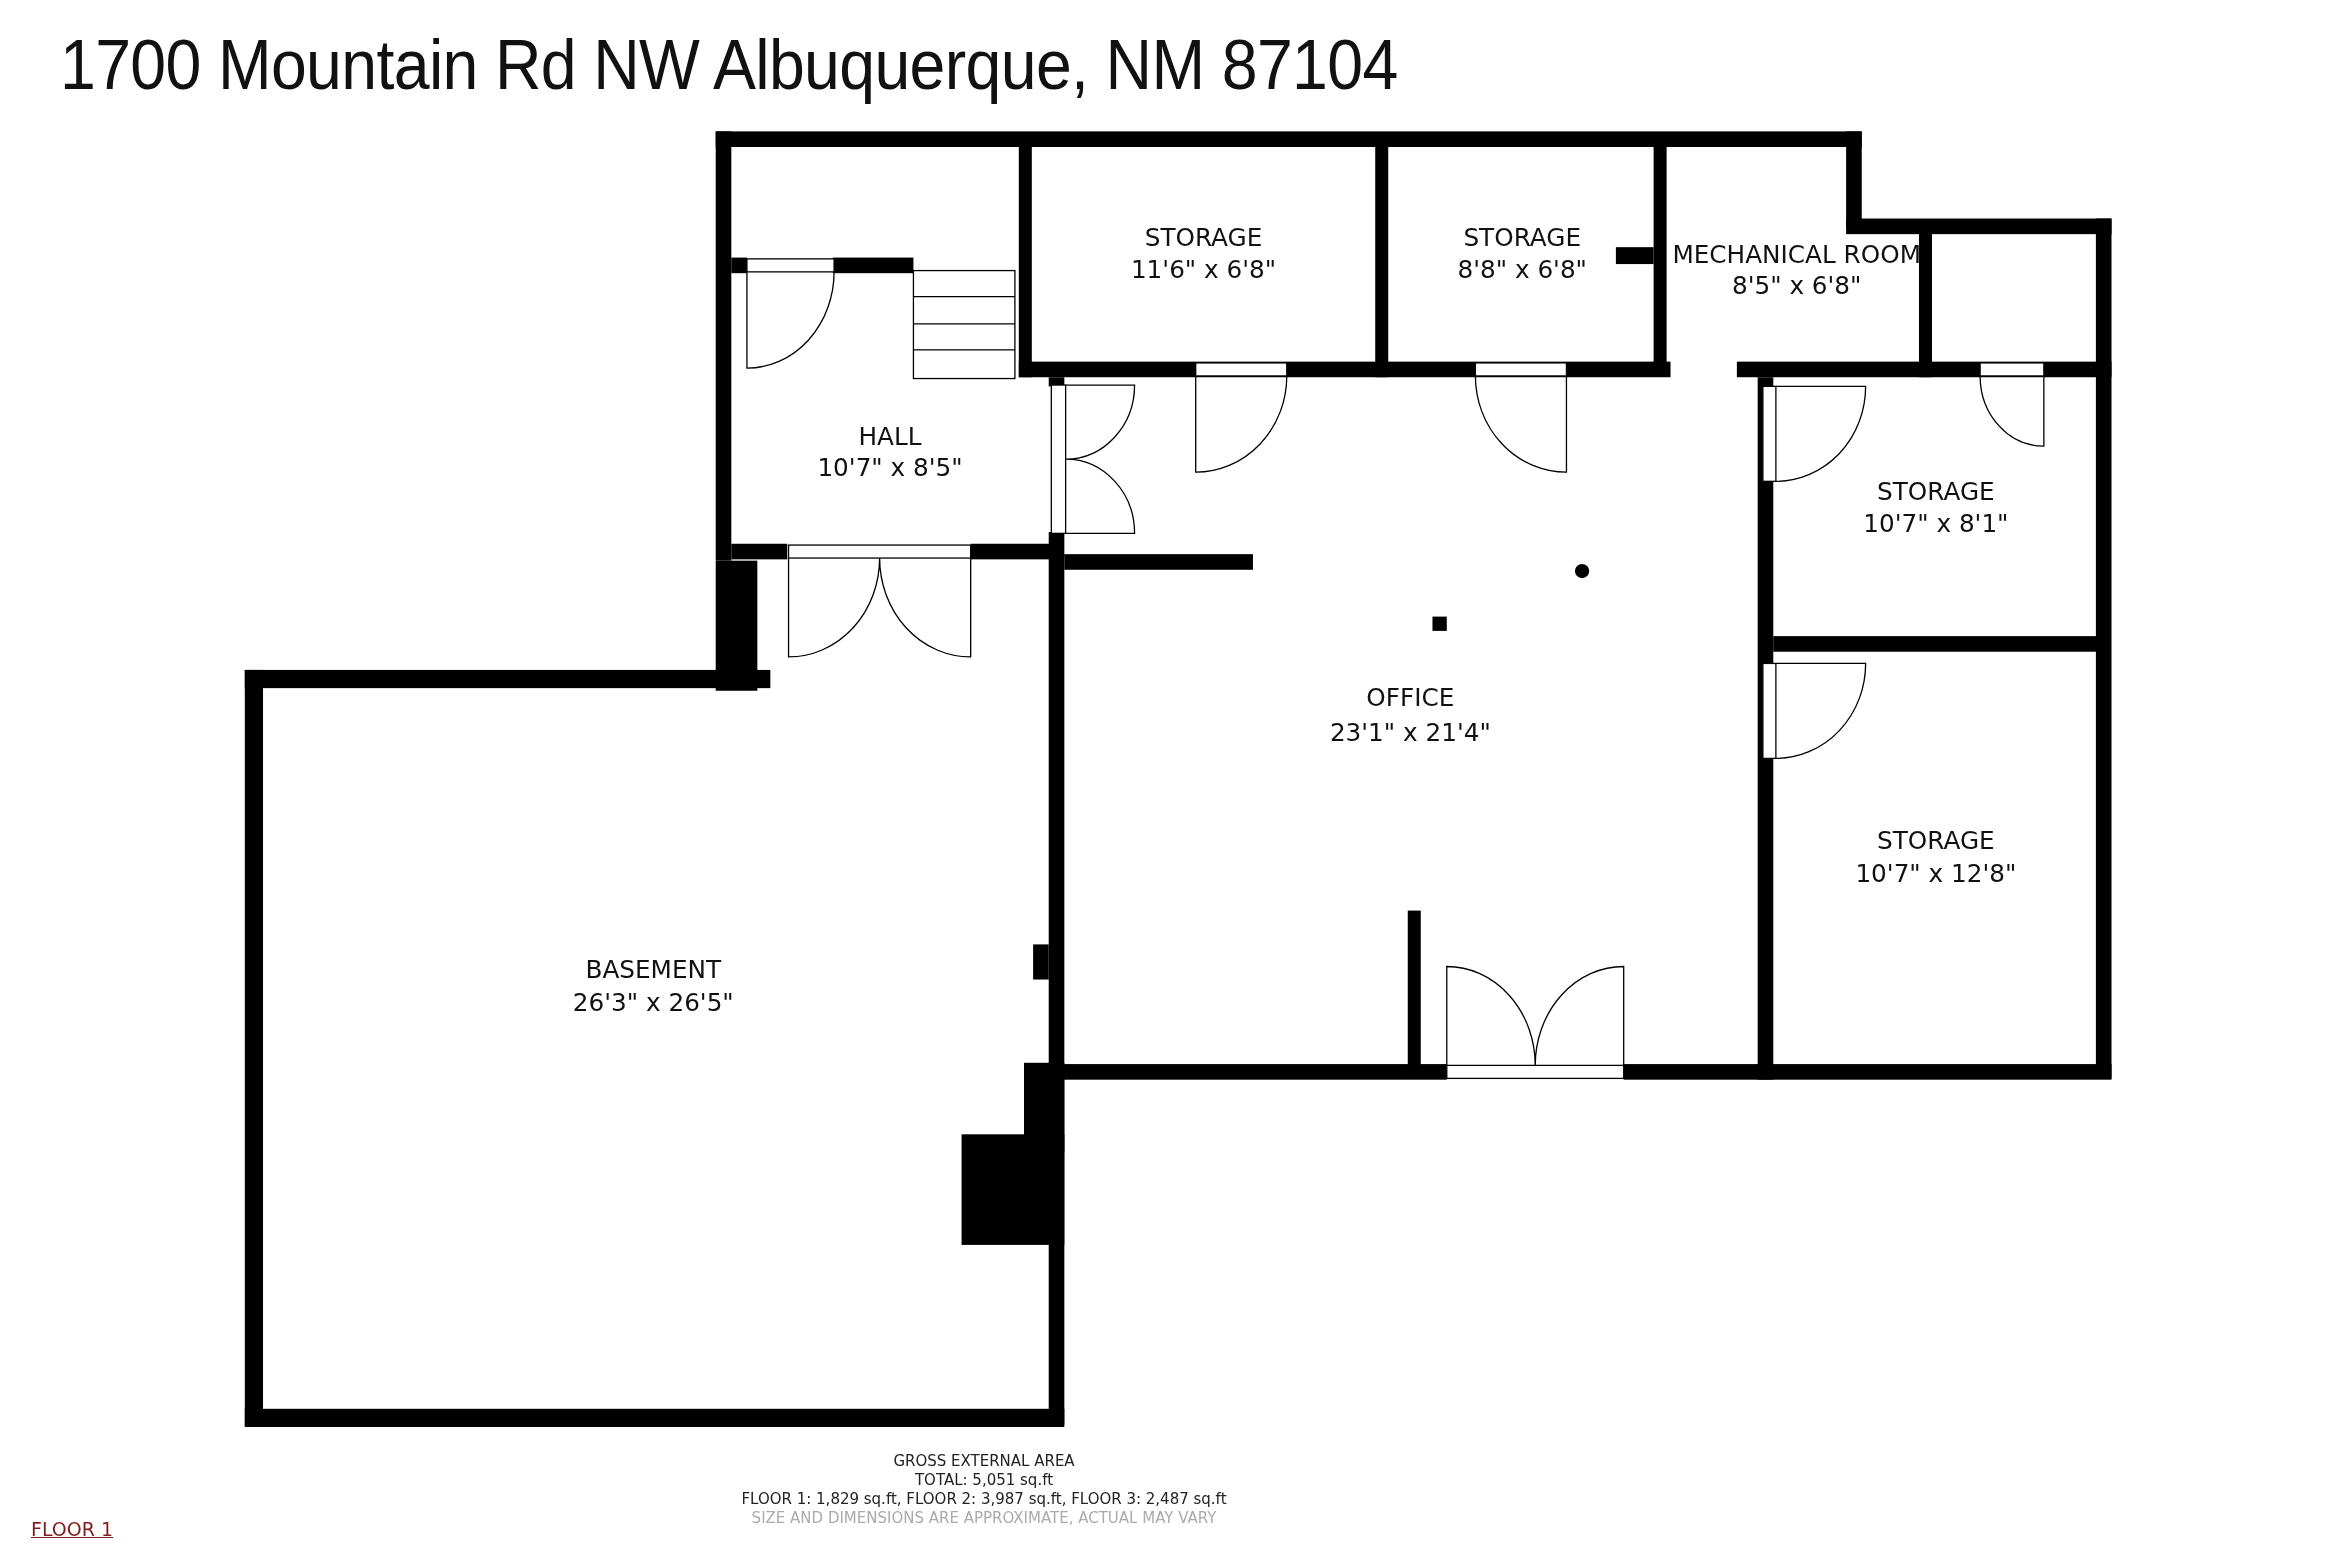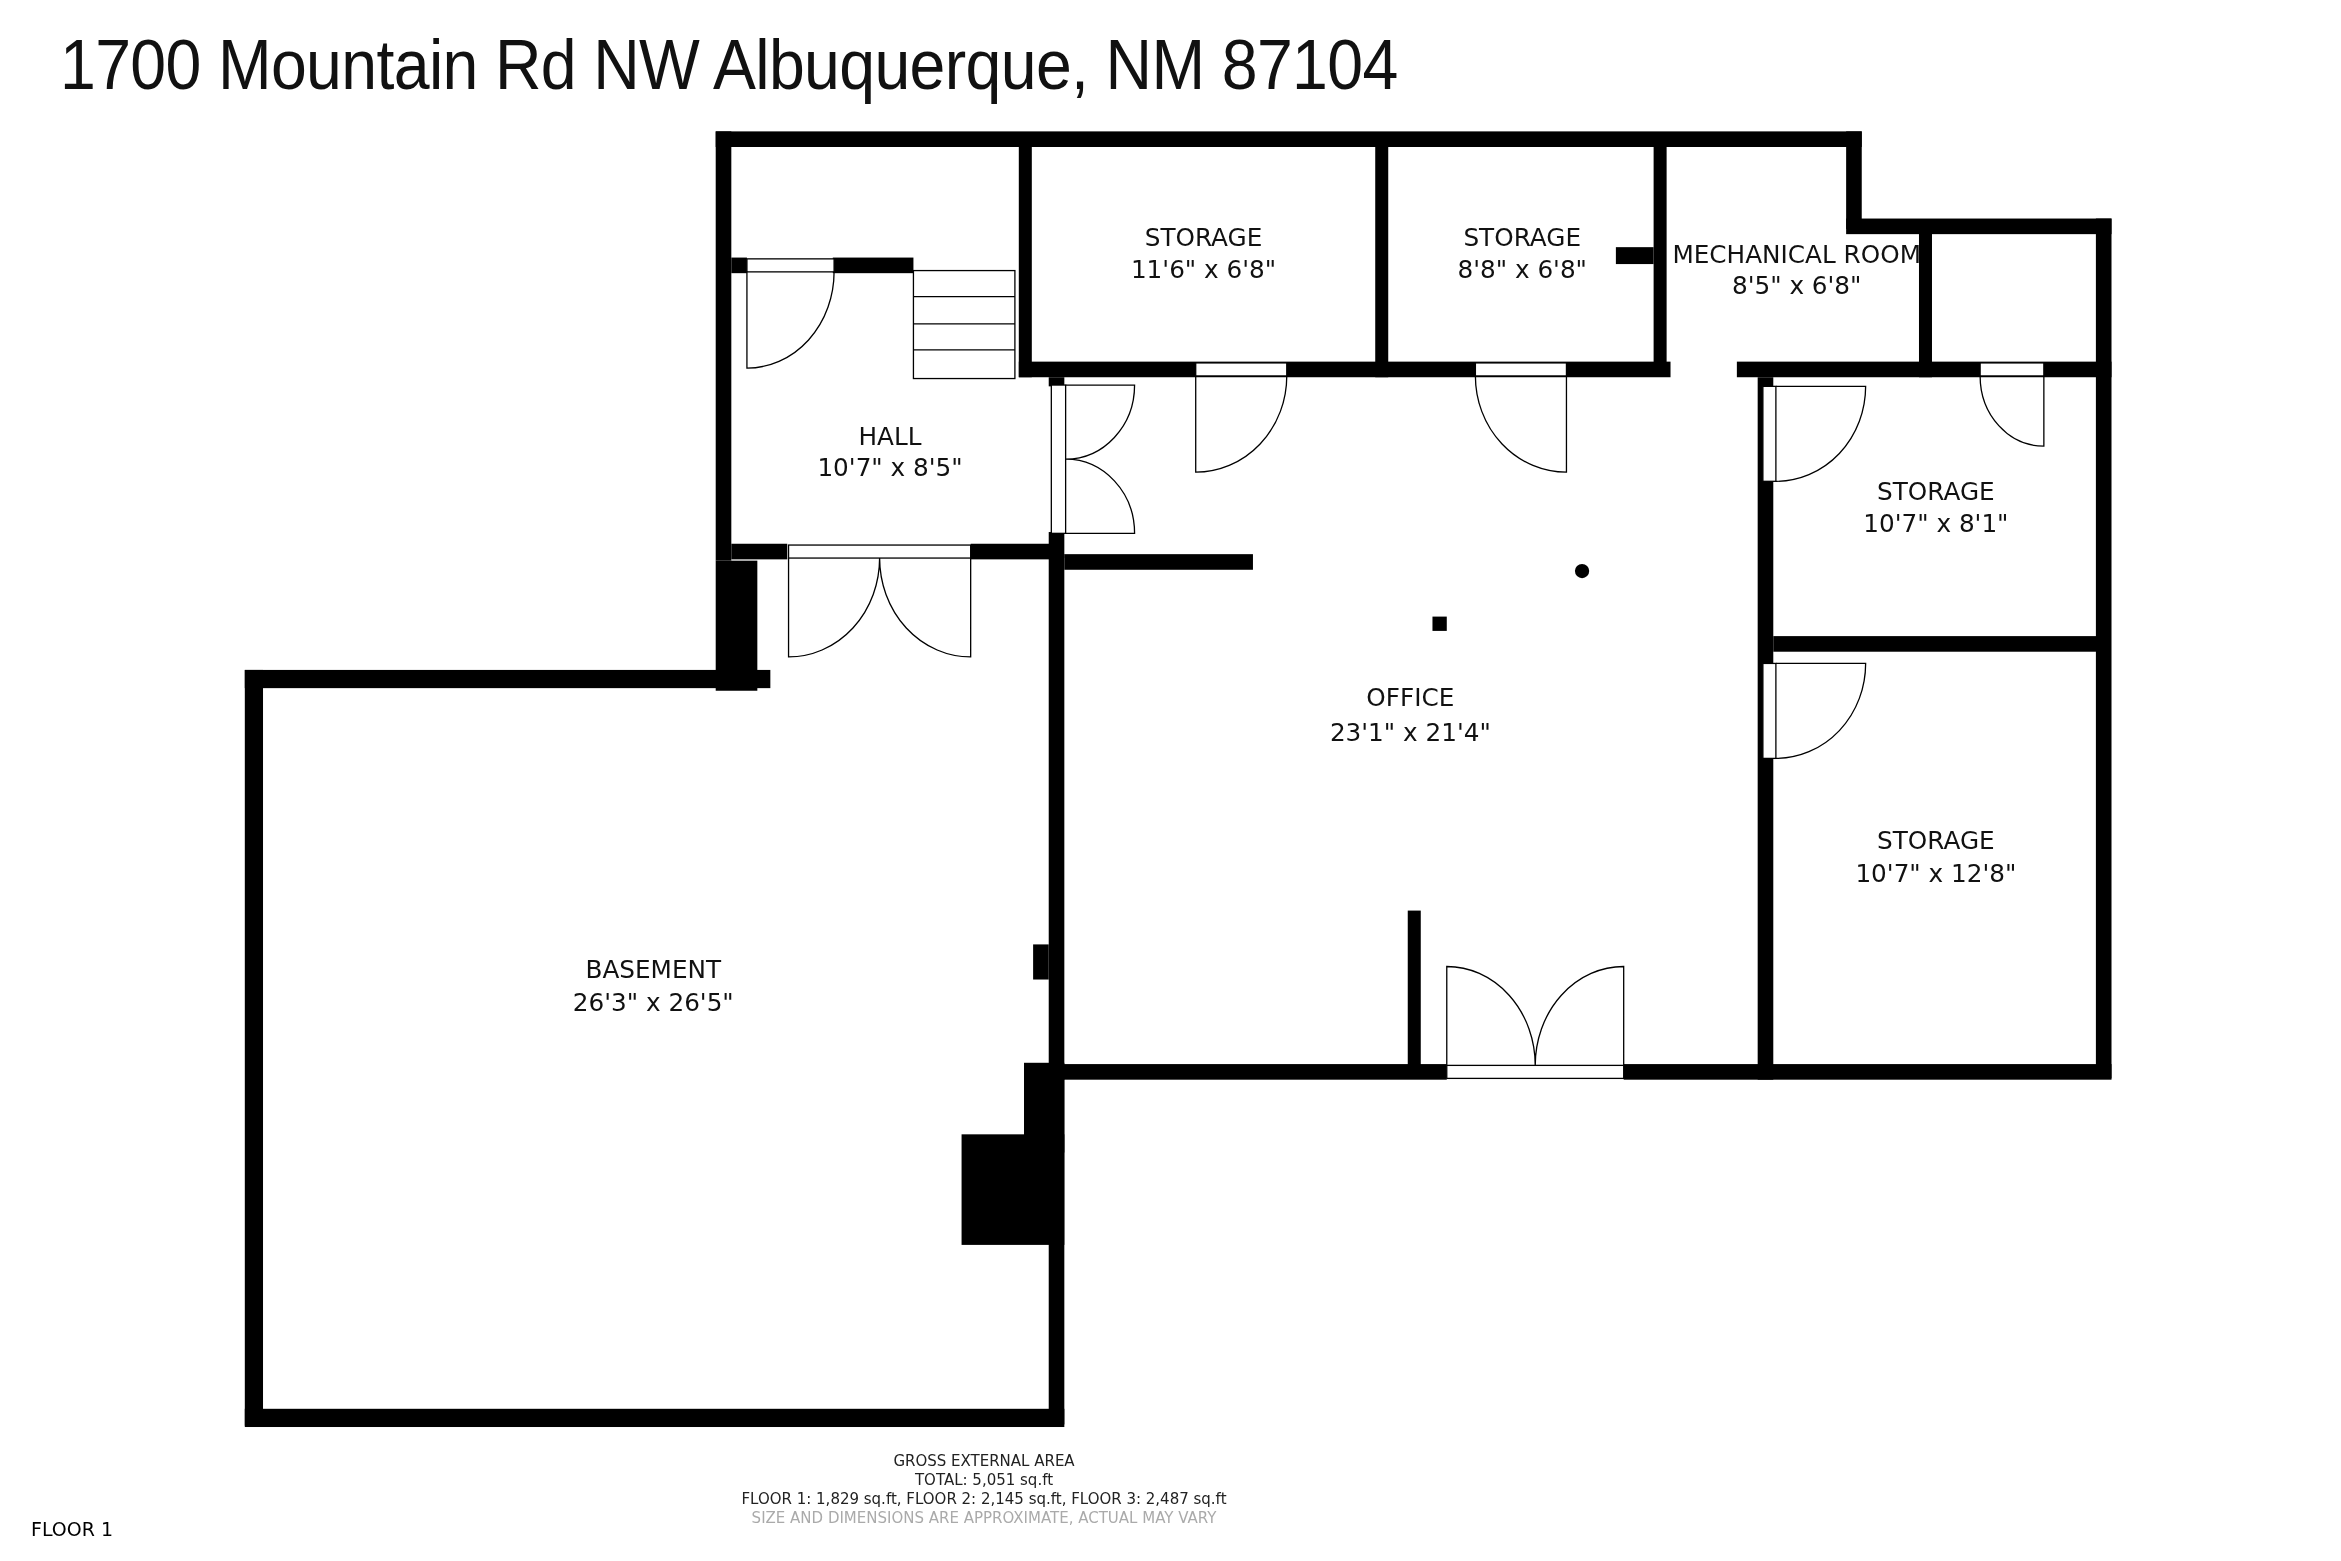--- a/index.html
+++ b/index.html
@@ -3,21 +3,21 @@
 <meta charset="utf-8">
 <style>
   html,body{margin:0;padding:0;background:#fff;}
   body{width:2342px;height:1561px;position:relative;overflow:hidden;font-family:"DejaVu Sans",sans-serif;}
   .title{position:absolute;left:60px;top:25px;font-family:"Liberation Sans",sans-serif;font-size:70px;color:#111;letter-spacing:-0.7px;transform:scaleX(0.92);transform-origin:left top;white-space:nowrap;}
   svg{position:absolute;left:0;top:0;}
   .rlabel{font-family:"DejaVu Sans",sans-serif;font-size:38px;fill:#111;text-anchor:middle;}
   .foot{position:absolute;left:0;width:1968px;text-align:center;font-family:"DejaVu Sans",sans-serif;font-size:15px;line-height:19px;}
   .foot .dark{color:#222;}
   .foot .gray{color:#aaa;}
-  .floor{position:absolute;left:31px;top:1518px;font-size:19px;color:#000000;font-family:"DejaVu Sans",sans-serif;}
+  .floor{position:absolute;left:31px;top:1518px;font-size:19px;color:#7f1d1d;font-family:"DejaVu Sans",sans-serif;text-decoration:underline;}
 </style>
 </head>
 <body>
 
 <div class="title">1700 Mountain Rd NW Albuquerque, NM 87104</div>
 
 <svg width="2342" height="1561" viewBox="0 0 3600 2400">
   <g fill="#000">
 
     <rect x="1100" y="202" width="1762" height="24"></rect>
@@ -116,18 +116,18 @@
     <text class="rlabel" x="2976" y="1306">STORAGE</text>
     <text class="rlabel" x="2976" y="1356">10'7" x 12'8"</text>
     <text class="rlabel" x="1004" y="1504">BASEMENT</text>
     <text class="rlabel" x="1004" y="1554">26'3" x 26'5"</text>
   </g>
 </svg>
 
 <div class="foot" style="top:1452px;">
   <div class="dark">GROSS EXTERNAL AREA</div>
   <div class="dark">TOTAL: 5,051 sq.ft</div>
-  <div class="dark">FLOOR 1: 1,829 sq.ft, FLOOR 2: 2,145 sq.ft, FLOOR 3: 2,487 sq.ft</div>
+  <div class="dark">FLOOR 1: 1,829 sq.ft, FLOOR 2: 3,987 sq.ft, FLOOR 3: 2,487 sq.ft</div>
   <div class="gray">SIZE AND DIMENSIONS ARE APPROXIMATE, ACTUAL MAY VARY</div>
 </div>
 
 <div class="floor">FLOOR 1</div>
 
 
 </body></html>

